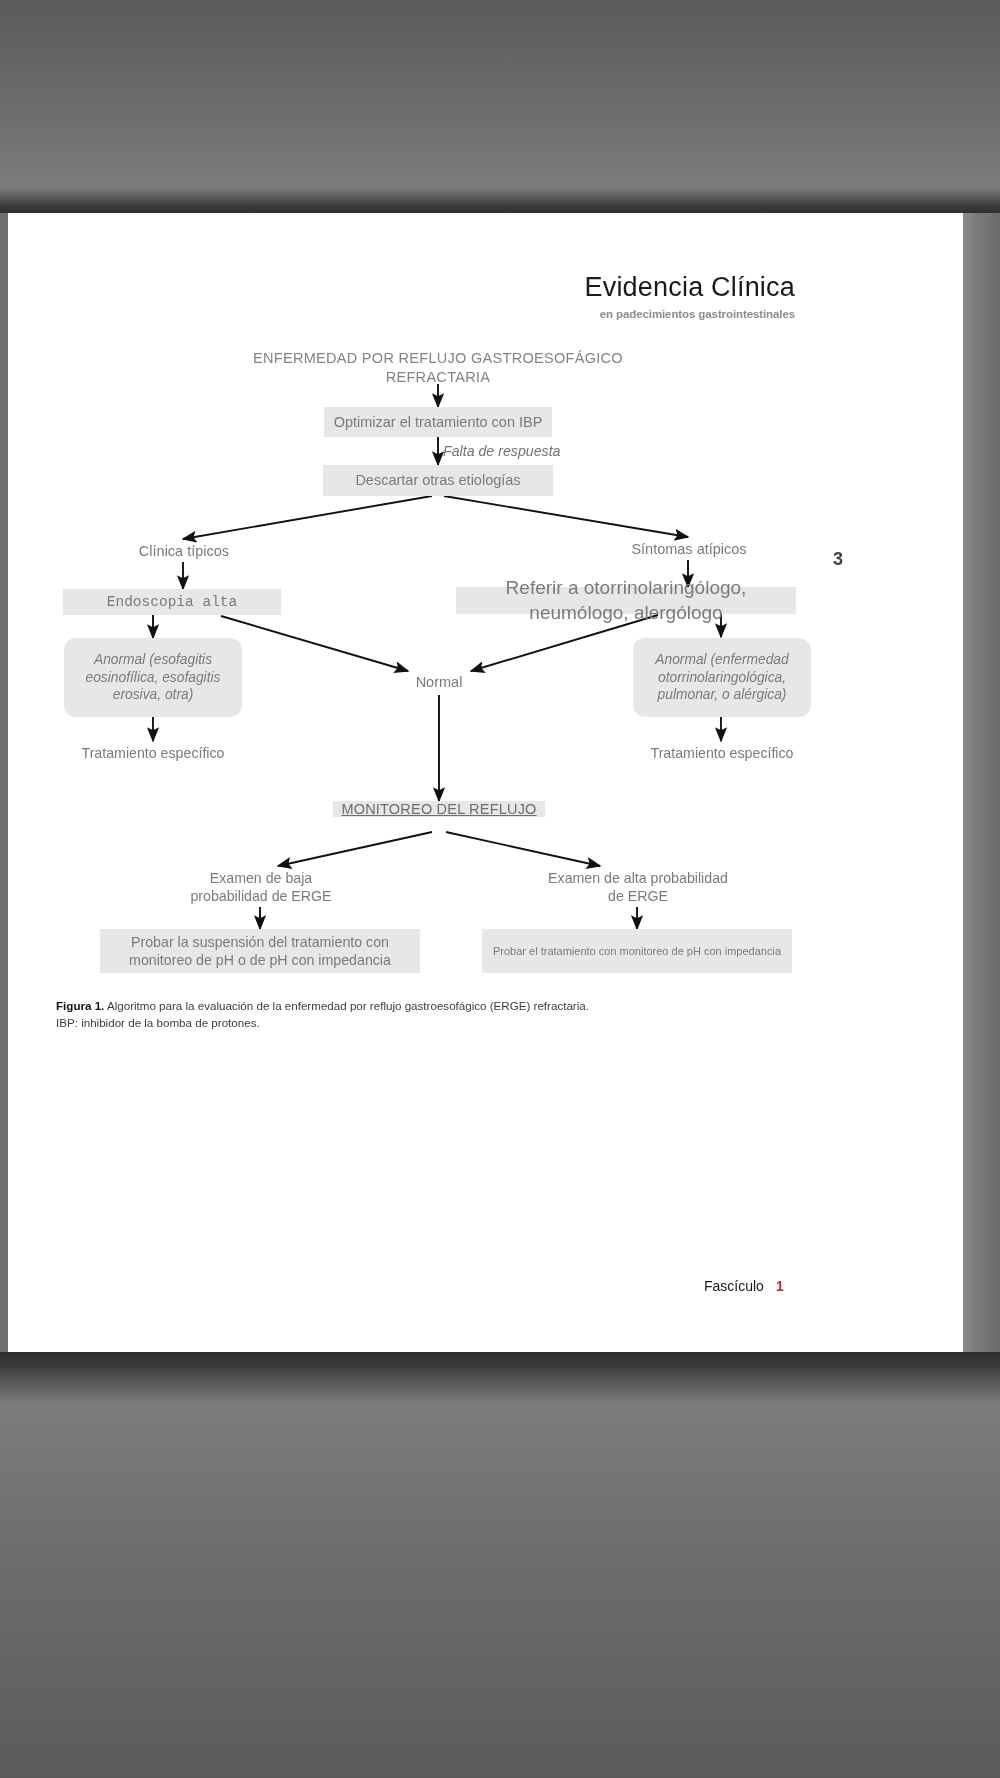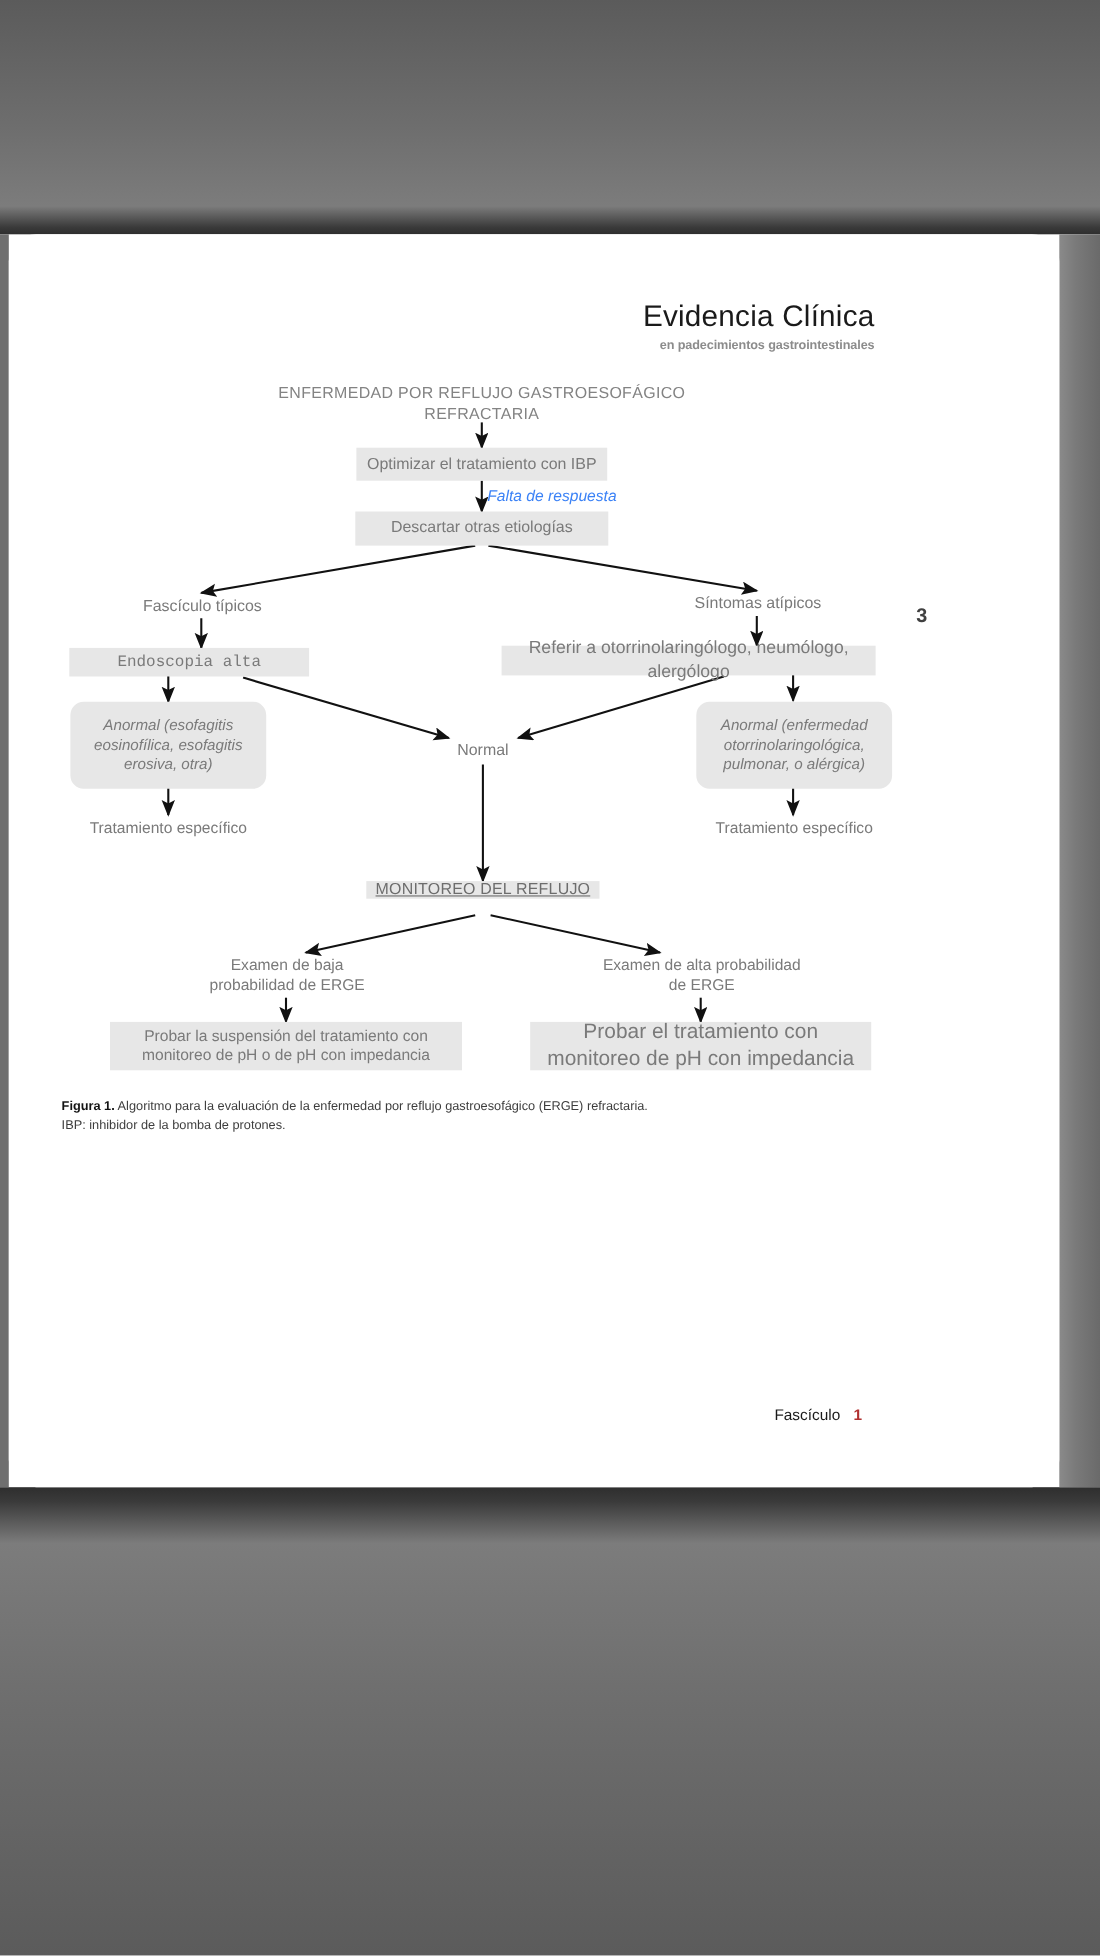--- a/index.html
+++ b/index.html
@@ -124,21 +124,21 @@
   .node.rounded {
     background: #e7e7e7;
     border-radius: 12px;
     font-style: italic;
   }
   .node.plain {
     background: transparent;
   }
   .node.italic {
     font-style: italic;
-    color: #3b82f6;
+    color: #737373;
   }
   .caption {
     position: absolute;
     left: 48px;
     top: 785px;
     width: 700px;
     font-size: 11.6px;
     color: #3d3d3d;
     line-height: 1.45;
   }
@@ -210,44 +210,44 @@
       </svg>
 
       <div class="node plain" style="left:210px; top:140px; width:440px; height:30px; font-size:14.5px; color:#838383; letter-spacing:0.3px;">ENFERMEDAD POR REFLUJO GASTROESOFÁGICO REFRACTARIA</div>
 
       <div class="node boxed" style="left:316px; top:194px; width:228px; height:30px; font-size:14.5px;">Optimizar el tratamiento con IBP</div>
 
       <div class="node plain italic" style="left:435px; top:226px; width:135px; height:24px; font-size:14.2px; justify-content:flex-start;">Falta de respuesta</div>
 
       <div class="node boxed" style="left:315px; top:252px; width:230px; height:31px; font-size:14.5px;">Descartar otras etiologías</div>
 
-      <div class="node plain" style="left:95px; top:326px; width:162px; height:24px; font-size:14.5px;">Fascículo típicos</div>
+      <div class="node plain" style="left:95px; top:326px; width:162px; height:24px; font-size:14.5px;">Clínica típicos</div>
       <div class="node plain" style="left:600px; top:324px; width:162px; height:24px; font-size:14.5px;">Síntomas atípicos</div>
 
       <div class="node boxed" style="left:55px; top:376px; width:218px; height:26px; font-size:14.5px;font-family:Liberation Mono, monospace;">Endoscopia alta</div>
 
-      <div class="node boxed" style="left:448px; top:374px; width:340px; height:27px; font-size:16px;">Referir a otorrinolaringólogo, neumólogo, alergólogo</div>
+      <div class="node boxed" style="left:448px; top:374px; width:340px; height:27px; font-size:19px;">Referir a otorrinolaringólogo, neumólogo, alergólogo</div>
 
       <div class="node rounded" style="left:56px; top:425px; width:178px; height:79px; font-size:13.8px; padding:0 9px;">Anormal (esofagitis eosinofílica, esofagitis erosiva, otra)</div>
 
       <div class="node plain" style="left:385px; top:457px; width:92px; height:25px; font-size:14.5px;">Normal</div>
 
       <div class="node rounded" style="left:625px; top:425px; width:178px; height:79px; font-size:13.8px; padding:16px 9px;">Anormal (enfermedad otorrinolaringológica, pulmonar, o alérgica)</div>
 
       <div class="node plain" style="left:56px; top:528px; width:178px; height:24px; font-size:14.2px;">Tratamiento específico</div>
       <div class="node plain" style="left:625px; top:528px; width:178px; height:24px; font-size:14.2px;">Tratamiento específico</div>
 
       <div class="node boxed" style="left:325px; top:588px; width:212px; height:16px; font-size:14.5px; color:#6d6d6d; letter-spacing:0.2px;text-decoration:underline;">MONITOREO DEL REFLUJO</div>
 
       <div class="node plain" style="left:163px; top:653px; width:180px; height:42px; font-size:14.2px;">Examen de baja probabilidad de ERGE</div>
       <div class="node plain" style="left:540px; top:653px; width:180px; height:42px; font-size:14.2px;">Examen de alta probabilidad de ERGE</div>
 
       <div class="node boxed" style="left:92px; top:716px; width:320px; height:44px; font-size:14.2px; padding:0 6px;">Probar la suspensión del tratamiento con monitoreo de pH o de pH con impedancia</div>
 
-      <div class="node boxed" style="left:474px; top:716px; width:310px; height:44px; font-size:19px; padding:0 6px;">Probar el tratamiento con monitoreo de pH con impedancia</div>
+      <div class="node boxed" style="left:474px; top:716px; width:310px; height:44px; font-size:11px; padding:0 6px;">Probar el tratamiento con monitoreo de pH con impedancia</div>
 
       <div class="caption">
         <b>Figura 1.</b>
         <span>Algoritmo para la evaluación de la enfermedad por reflujo gastroesofágico (ERGE) refractaria.</span><br>
         <span>IBP: inhibidor de la bomba de protones.</span>
       </div>
 
     </div>
 
     <div class="footer">

